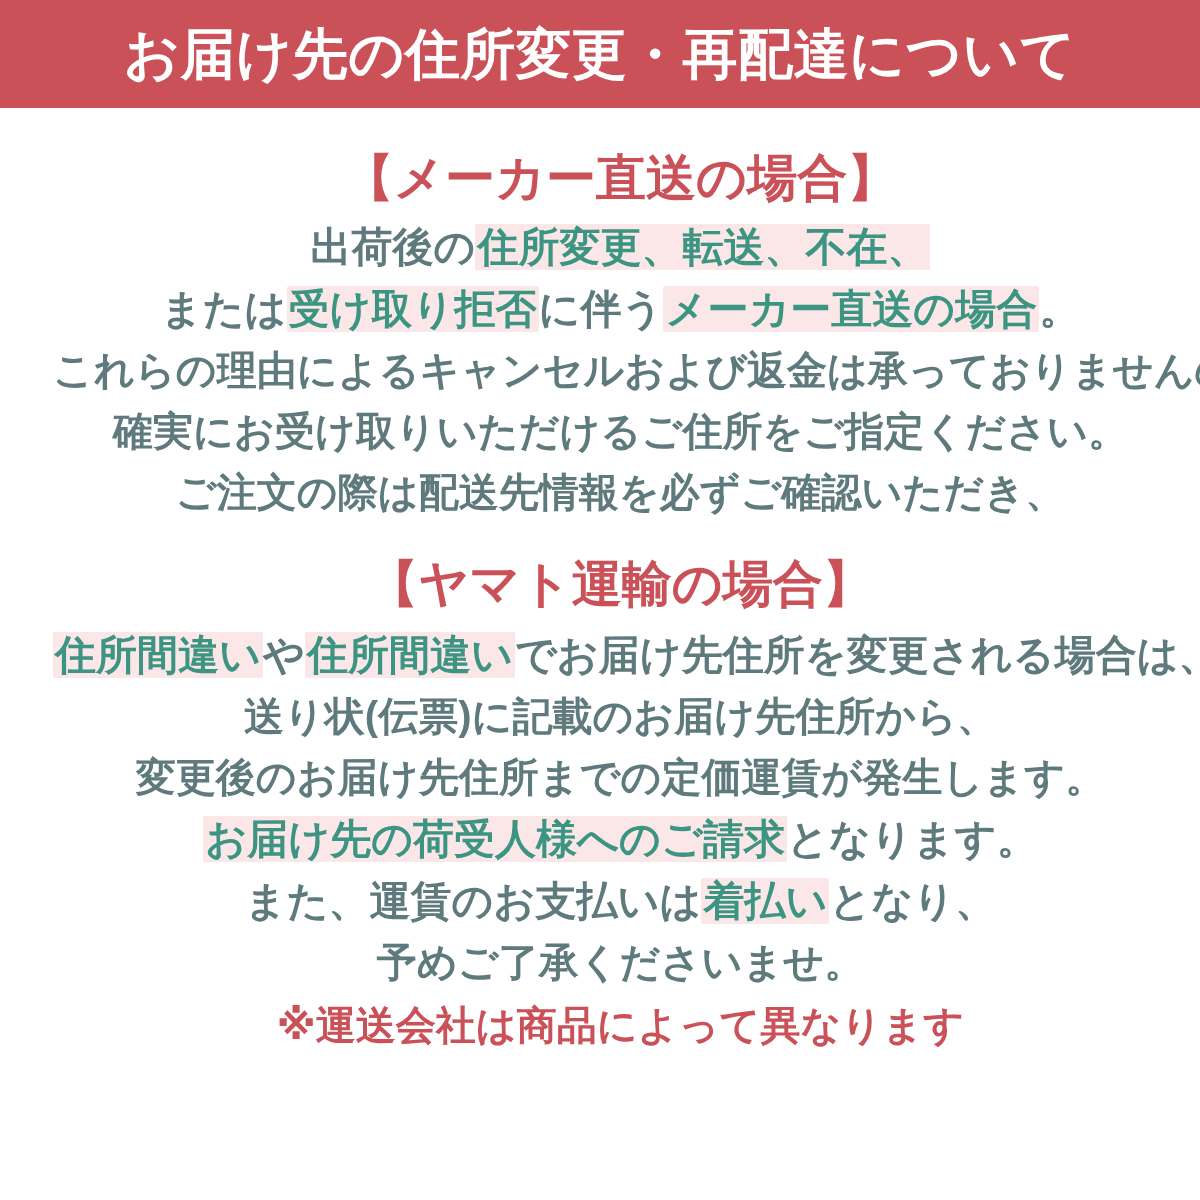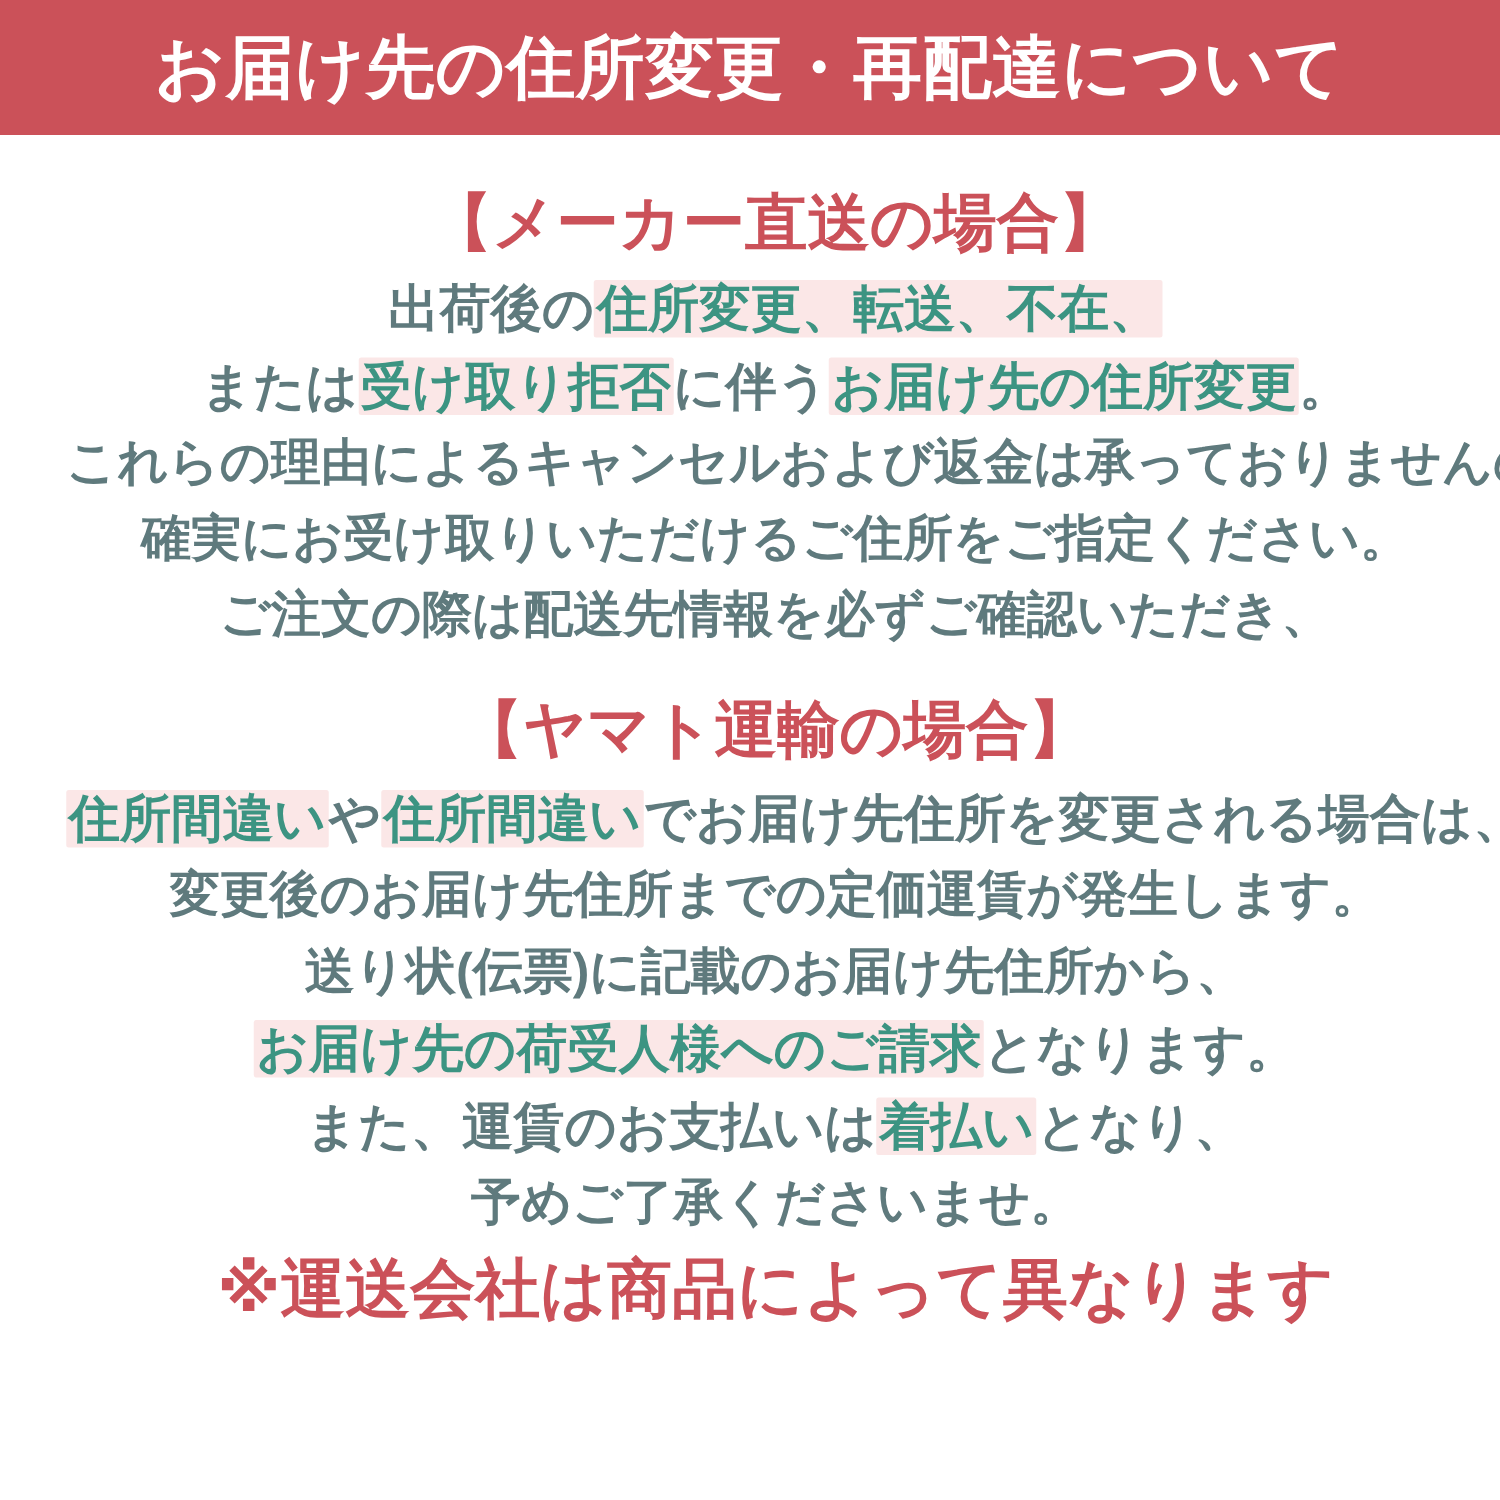--- a/index.html
+++ b/index.html
@@ -76,21 +76,21 @@
 
   
   .hl {
     background: #fbe7e7;
     color: #3c9482;
     padding: 0 2px;
     border-radius: 2px;
   }
   .note {
     color: #cb5159;
-    font-size: 52px;
+    font-size: 40px;
     font-weight: 700;
     text-align: center;
     line-height: 1.3;
     margin: 0;
     padding: 6px 0 0 0;
     white-space: nowrap;
   }
 </style>
 </head>
 <body>
@@ -103,21 +103,21 @@
 
   <div class="content">
 
     <div class="section-heading">【メーカー直送の場合】</div>
 
     <div class="line">
       <span>出荷後の</span><span class="hl">住所変更、転送、不在、</span>
     </div>
 
     <div class="line">
-      <span>または</span><span class="hl">受け取り拒否</span><span>に伴う</span><span class="hl">お届け先の住所変更</span><span>。</span>
+      <span>または</span><span class="hl">受け取り拒否</span><span>に伴う</span><span class="hl">メーカー直送の場合</span><span>。</span>
     </div>
 
     <div class="line sm">
       <span>これらの理由によるキャンセルおよび返金は承っておりませんので、</span>
     </div>
 
     <div class="line sm">
       <span>確実にお受け取りいただけるご住所をご指定ください。</span>
     </div>
 
@@ -125,25 +125,25 @@
       <span>ご注文の際は配送先情報を必ずご確認いただき、</span>
     </div>
 
     <div class="section-heading second">【ヤマト運輸の場合】</div>
 
     <div class="line">
       <span class="hl">住所間違い</span><span>や</span><span class="hl">住所間違い</span><span>でお届け先住所を変更される場合は、</span>
     </div>
 
     <div class="line sm">
-      <span>変更後のお届け先住所までの定価運賃が発生します。</span>
+      <span>送り状(伝票)に記載のお届け先住所から、</span>
     </div>
 
     <div class="line sm">
-      <span>送り状(伝票)に記載のお届け先住所から、</span>
+      <span>変更後のお届け先住所までの定価運賃が発生します。</span>
     </div>
 
     <div class="line">
       <span class="hl">お届け先の荷受人様へのご請求</span><span>となります。</span>
     </div>
 
     <div class="line">
       <span>また、運賃のお支払いは</span><span class="hl">着払い</span><span>となり、</span>
     </div>
 

